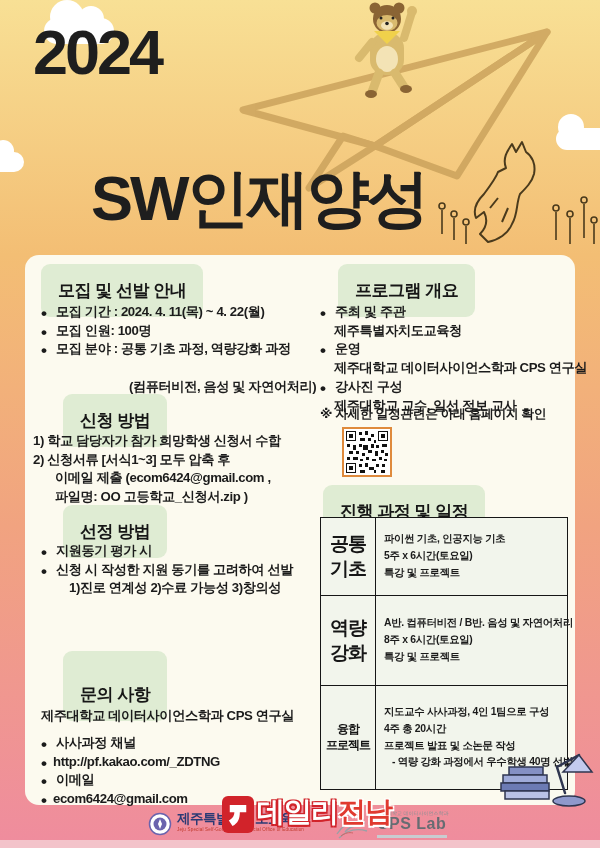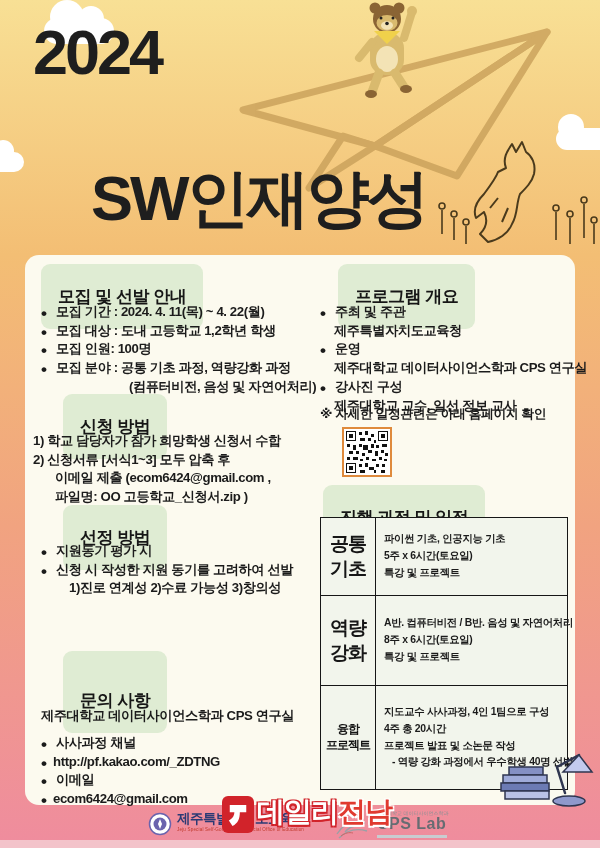--- a/index.html
+++ b/index.html
@@ -16,21 +16,21 @@
   .cloud.c2:before{width:26px;height:26px;left:2px;top:-14px;}
   .cloud.c3{left:-16px;top:152px;width:40px;height:20px;}
   .cloud.c3:before{width:22px;height:22px;left:8px;top:-12px;}
   
   .title{position:absolute;left:33px;top:16px;font-size:63px;line-height:1.155;
     font-weight:800;letter-spacing:-3px;color:#1e1e1e;white-space:pre;}
   .deco{position:absolute;}
   
   .card{position:absolute;left:25px;top:255px;width:550px;height:550px;background:#fcfaef;border-radius:14px;}
   .badge{position:absolute;display:inline-block;background:#dfecd3;border-radius:9px;
-    padding:21px 17px;font-size:17px;font-weight:800;color:#161616;letter-spacing:-0.5px;white-space:nowrap;}
+    padding:15px 17px;font-size:17px;font-weight:800;color:#161616;letter-spacing:-0.5px;white-space:nowrap;}
   .txt{position:absolute;font-size:13.2px;font-weight:700;color:#1b1b1b;line-height:1.42;letter-spacing:-0.4px;white-space:nowrap;}
   ul.blist{list-style:none;margin:0;padding:0;}
   ul.blist>li{position:relative;padding-left:15px;}
   ul.blist>li:before{content:"\2022";position:absolute;left:0;top:-1px;font-size:17px;}
   .sub{padding-left:14px;}
   .indent88{padding-left:88px;text-align:center;}
   .indent22{padding-left:22px;}
   
   table.sched{position:absolute;left:295px;top:262px;width:248px;border-collapse:collapse;
     background:#f2f5ec;table-layout:fixed;}
@@ -120,21 +120,20 @@
 
   <div class="title"><span>2024</span><br>
     <span>SW인재양성</span><br>
     <span>참여 학생 모집</span></div>
 
   <div class="card">
 
     <div class="badge" style="left:16px;top:9px;">모집 및 선발 안내</div>
     <ul class="blist txt" style="left:16px;top:48px;">
       <li>모집 기간 : 2024. 4. 11(목) ~ 4. 22(월)</li>
-      <li>모집 대상 : 도내 고등학교 1,2학년 학생</li>
       <li>모집 인원: 100명</li>
       <li>모집 분야 : 공통 기초 과정, 역량강화 과정</li>
     </ul>
     <div class="txt indent88" style="left:16px;top:123px;">(컴퓨터비전, 음성 및 자연어처리)</div>
 
     <div class="badge" style="left:38px;top:139px;">신청 방법</div>
     <div class="txt" style="left:8px;top:177px;">
       <div>1) 학교 담당자가 참가 희망학생 신청서 수합</div>
       <div>2) 신청서류 [서식1~3] 모두 압축 후</div>
       <div class="indent22">이메일 제출 (ecom6424@gmail.com ,</div>

